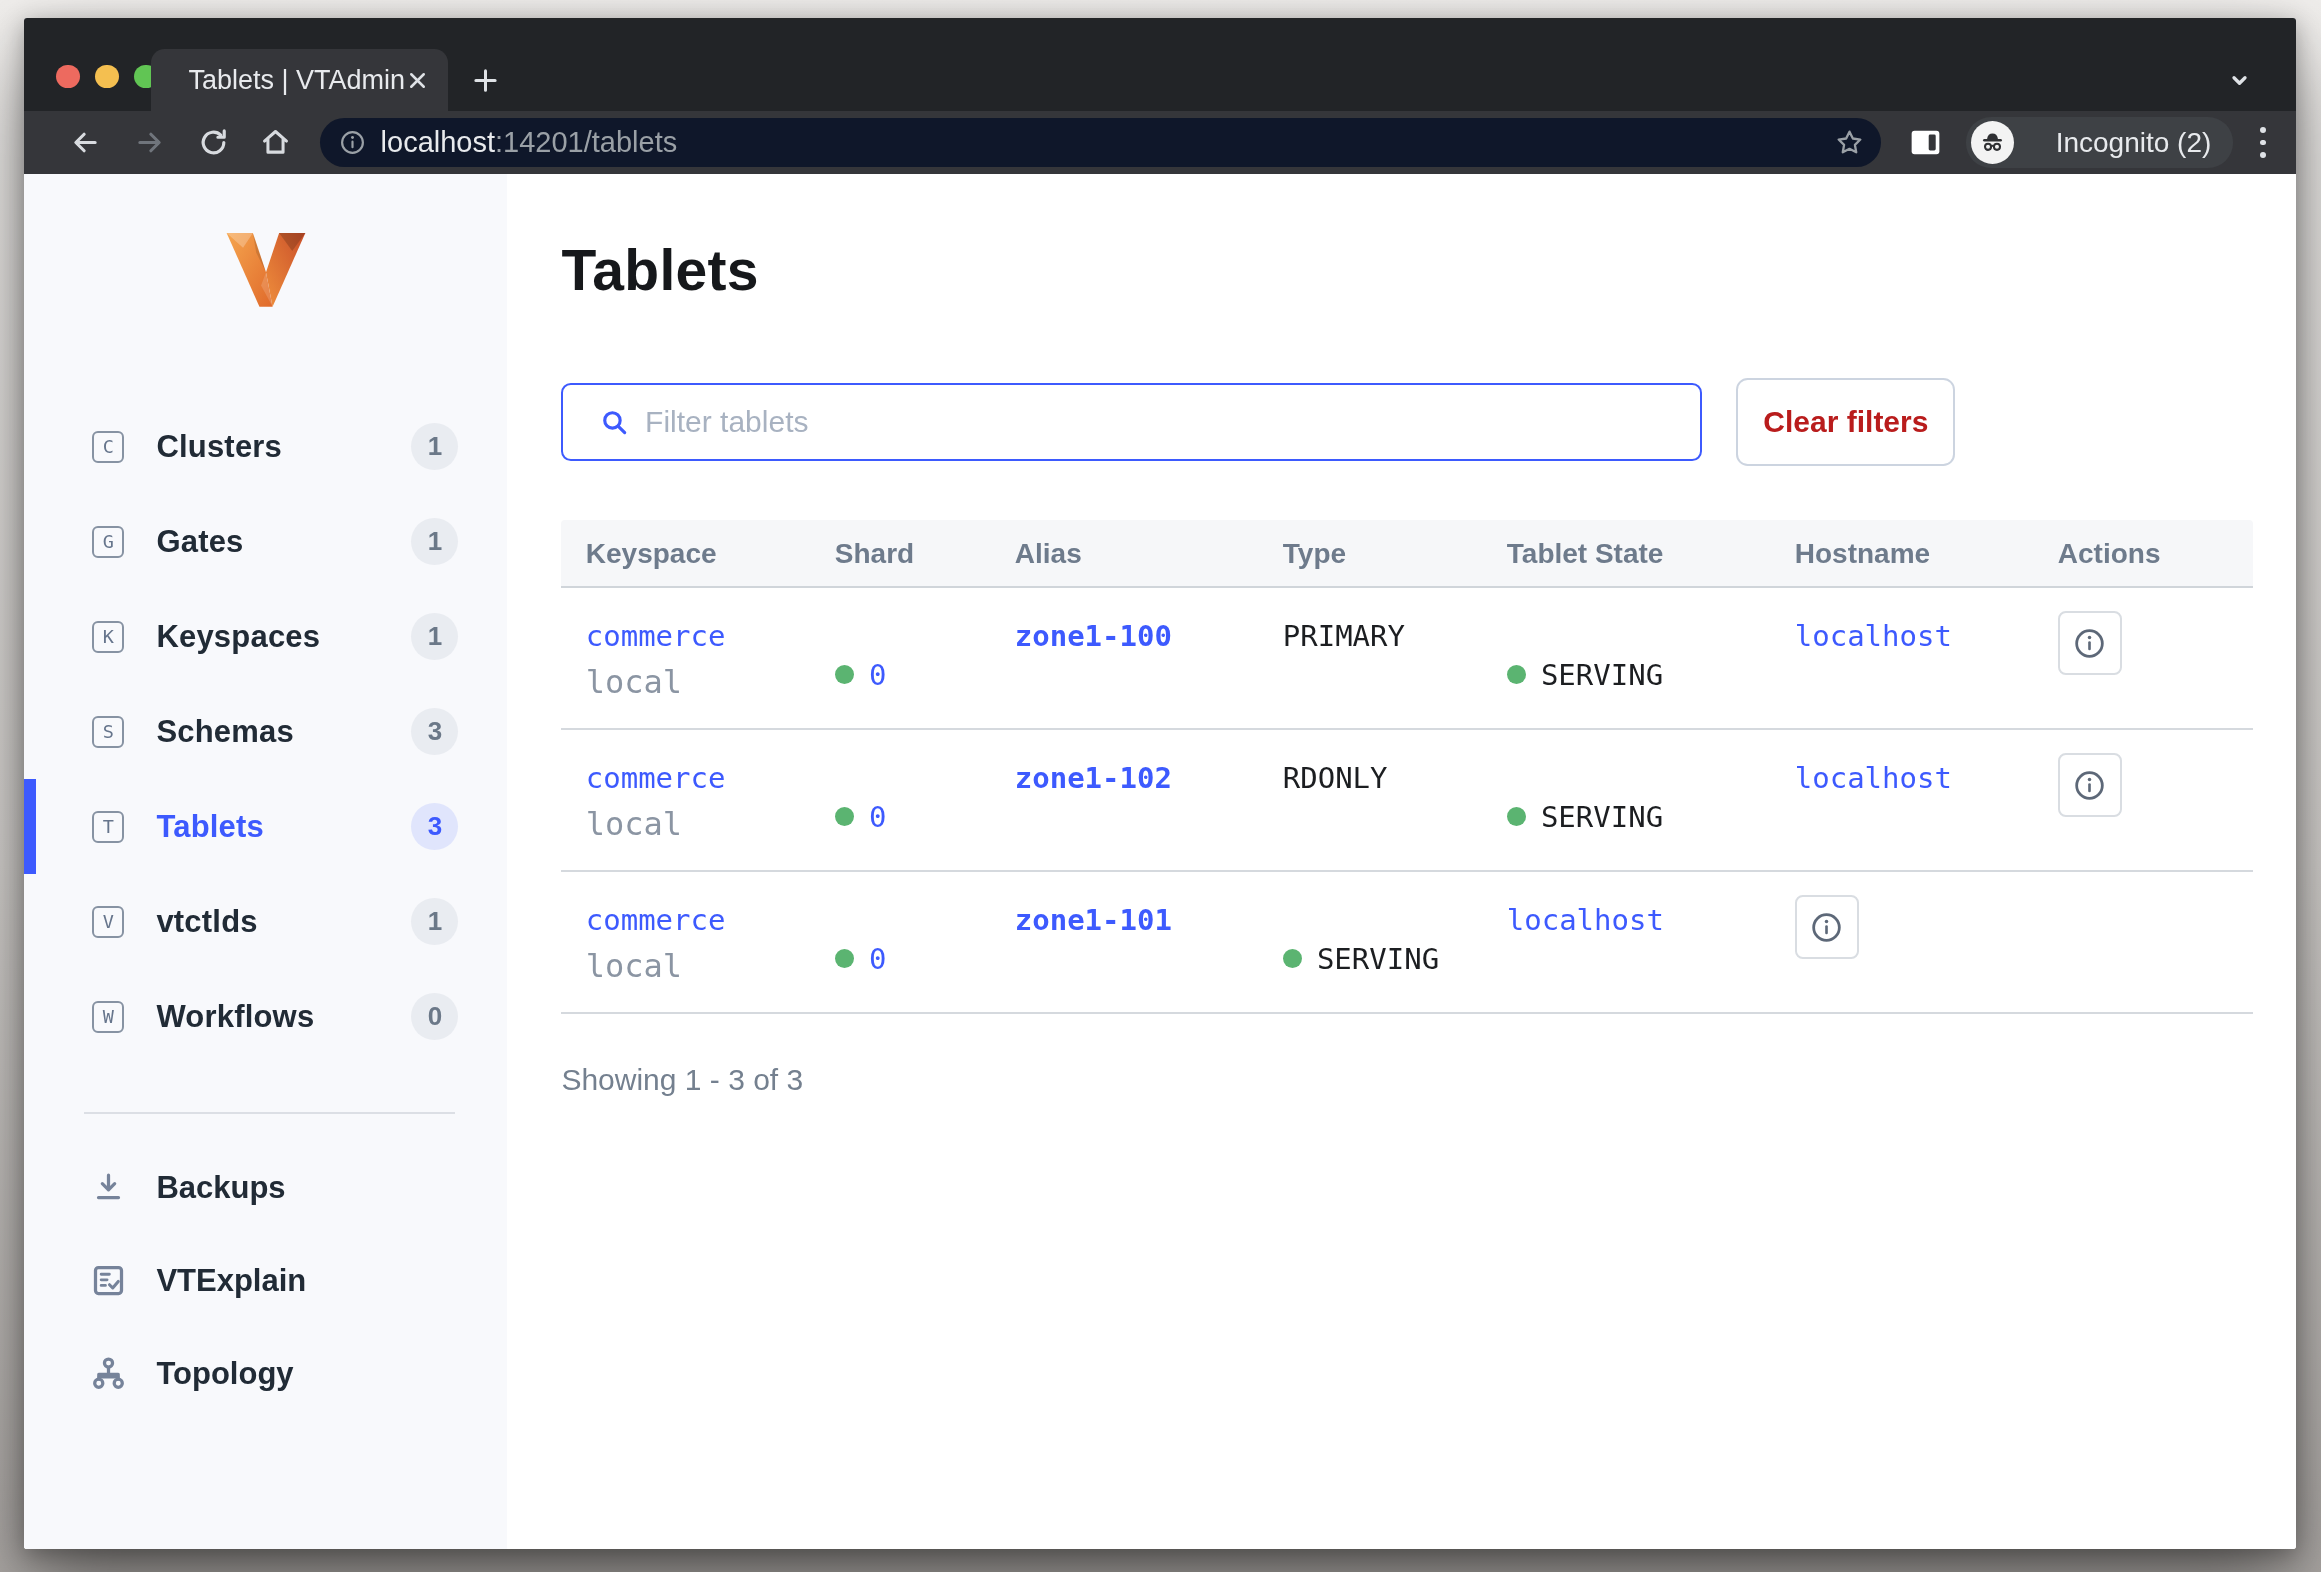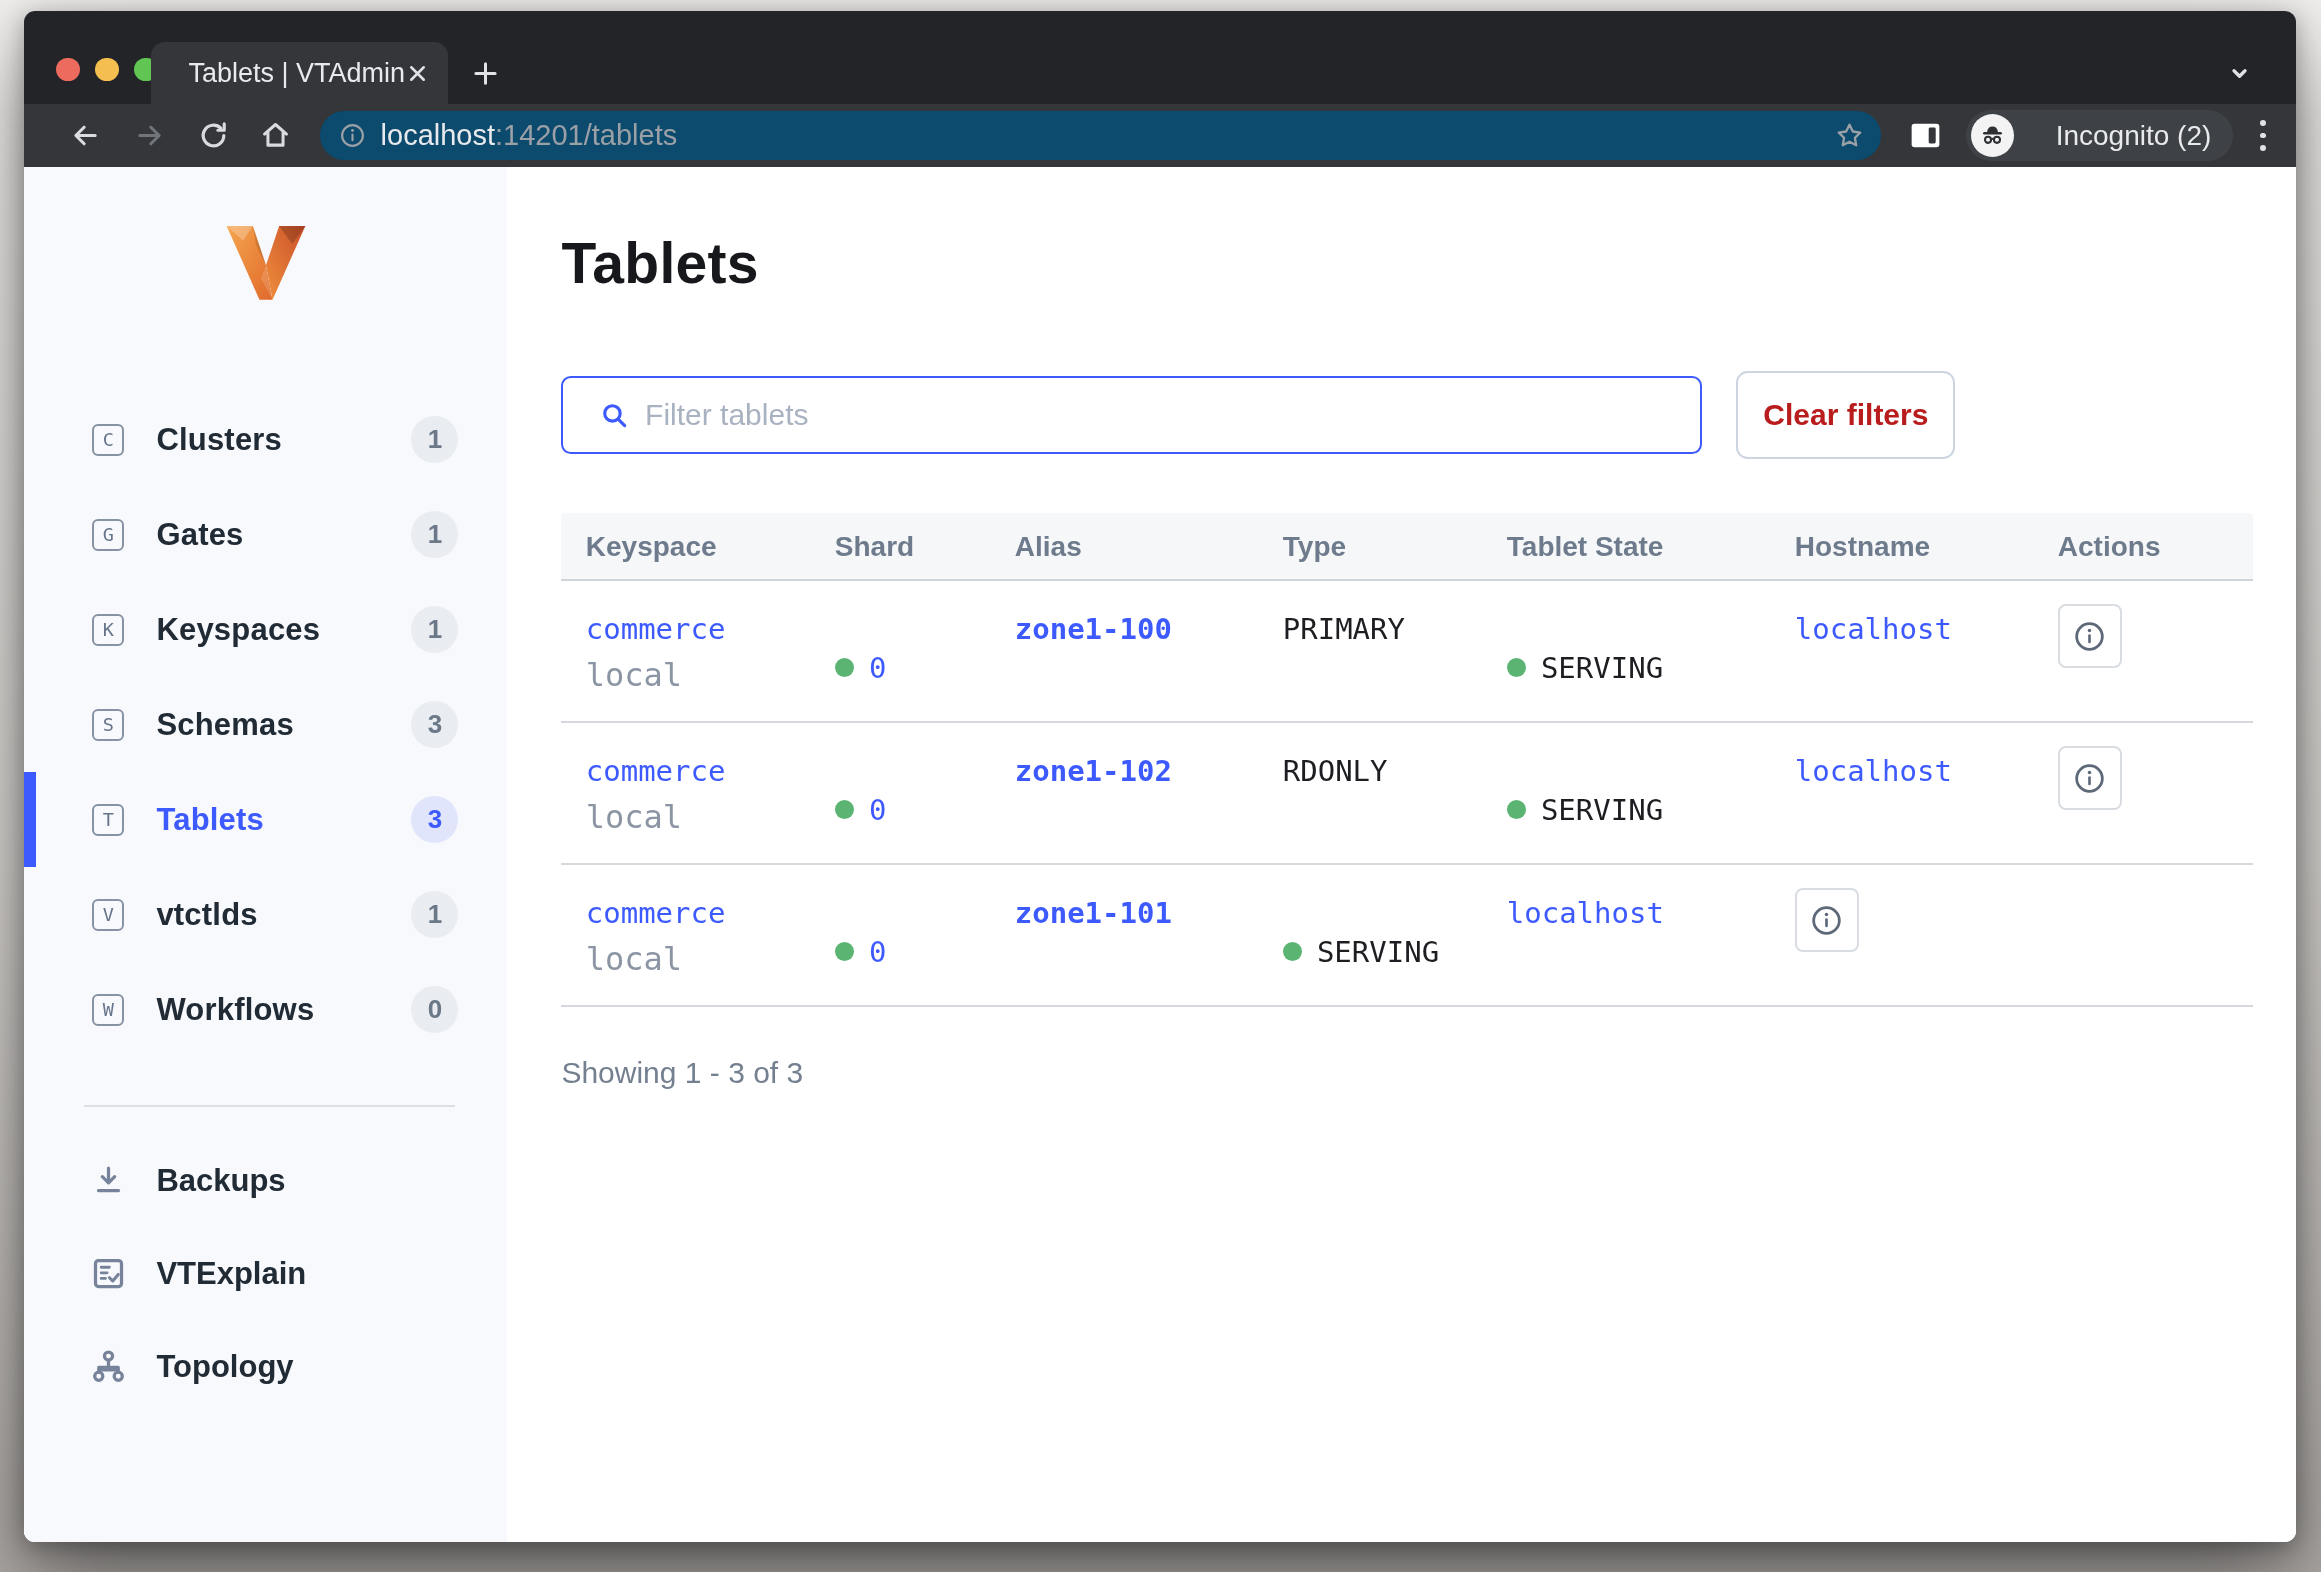--- a/index.html
+++ b/index.html
@@ -2,22 +2,22 @@
 <html><head>
 <meta charset="utf-8">
 <style>
   * { margin:0; padding:0; box-sizing:border-box; }
   html,body { width:2321px; height:1572px; overflow:hidden; }
   body {
     font-family:"Liberation Sans", sans-serif;
     background:linear-gradient(180deg,#f1efed 0%,#d8d5d2 55%,#aeaaa7 100%);
   }
   .window {
-    position:absolute; left:24.4px; top:11px; width:2272px; height:1531px;
-    border-radius:11px; overflow:hidden;
+    position:absolute; left:24.4px; top:18px; width:2272px; height:1531px;
+    border-radius:3px; overflow:hidden;
     box-shadow:0 39px 88px rgba(0,0,0,.45), 0 5.9px 23.4px rgba(0,0,0,.3);
     background:#fff;
   }
   
   .tabstrip { position:relative; height:93px; background:#222427; }
   .traffic { position:absolute; left:32px; top:47px; display:flex; gap:15.6px; }
   .traffic span { width:23.4px; height:23.4px; border-radius:50%; display:block; }
   .light-red { background:#ed6a5f; }
   .light-yellow { background:#f4bf50; }
   .light-green { background:#61c554; }
@@ -27,21 +27,21 @@
     display:flex; align-items:center; padding:0 19.5px 0 21.5px;
   }
   .tab-title { color:#e8eaed; font-size:27px; margin-left:15.6px; flex:1; white-space:nowrap; }
   .tab-close { width:33px; height:33px; display:flex; align-items:center; justify-content:center; border-radius:5.9px; }
   .newtab { position:absolute; left:444px; top:45px; width:35px; height:35px; display:flex; align-items:center; justify-content:center; }
   .tab-chevron { position:absolute; right:39px; top:45px; width:35px; height:35px; display:flex; align-items:center; justify-content:center; }
   
   .toolbar { height:63px; background:#35363a; display:flex; align-items:center; padding:0 24.4px; }
   .tb-btn { width:35px; height:35px; display:flex; align-items:center; justify-content:center; flex:none; }
   .urlbar {
-    flex:1; height:49px; margin-left:27px; background:#0c4a6e; border-radius:24.4px;
+    flex:1; height:49px; margin-left:27px; background:#0f172a; border-radius:24.4px;
     display:flex; align-items:center; padding:0 13.7px 0 17.6px;
   }
   .url-text { margin-left:13.7px; font-size:29px; flex:1; white-space:nowrap; }
   .url-host { color:#e8eaed; }
   .url-path { color:#9aa0a6; }
   .incog {
     height:51px; margin-left:23.4px; background:#3e4145; border-radius:25px;
     display:flex; align-items:center; padding:0 21.5px 0 4.9px; flex:none;gap:28px;
   }
   .incog-circle { width:43px; height:43px; background:#f3f3f3; border-radius:50%; display:flex; align-items:center; justify-content:center; }

